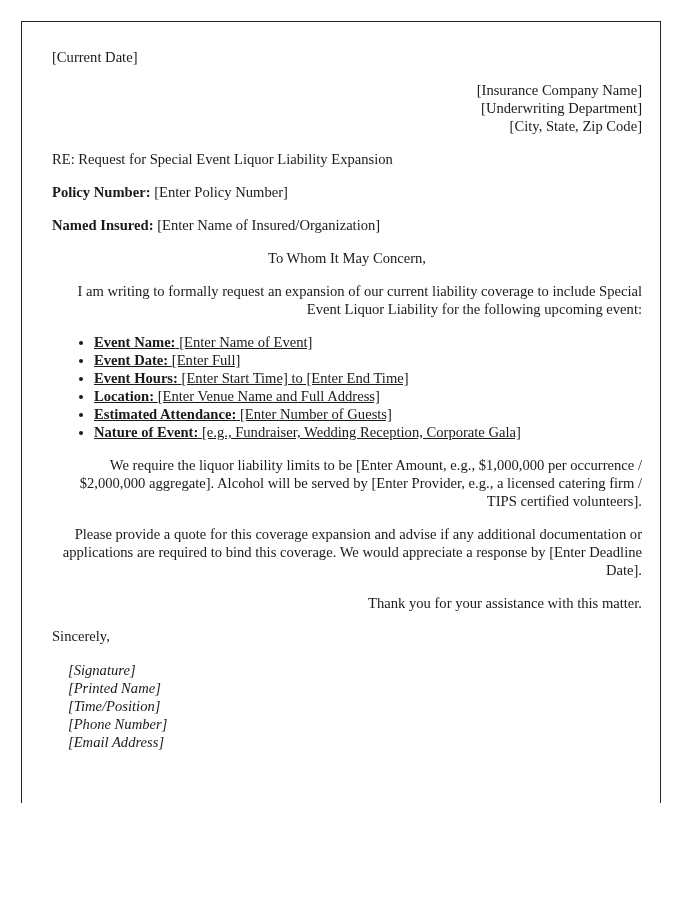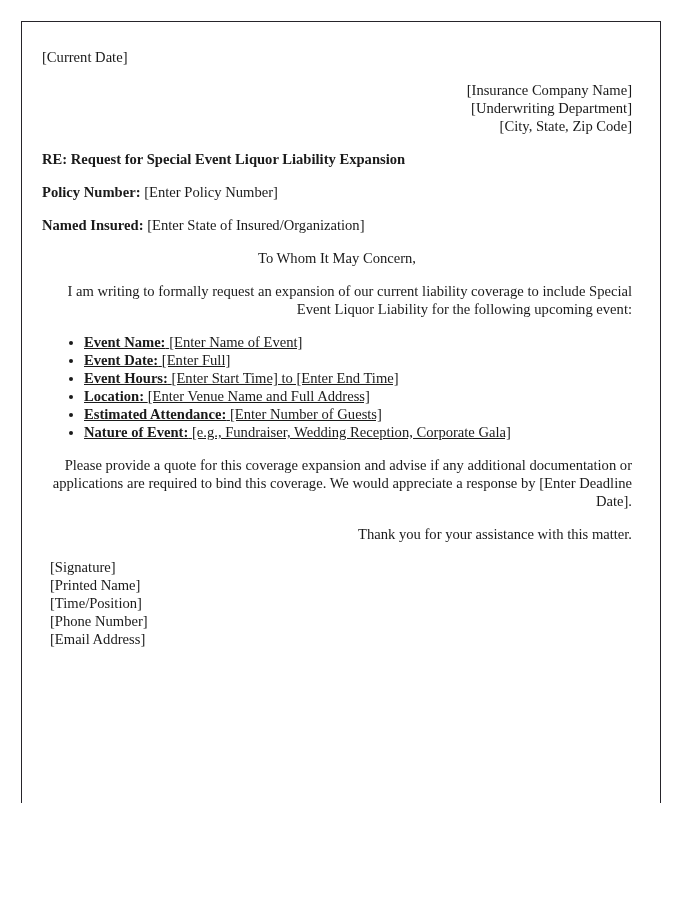--- a/index.html
+++ b/index.html
@@ -26,33 +26,33 @@
     border-left: 1.4px solid #26242a;
     border-top: 1.4px solid #26242a;
     border-right: 1.4px solid #26242a;
     border-bottom: none;
     box-sizing: border-box;
     background: #ffffff;
   }
 
   .letter-body {
     position: absolute;
-    left: 20px;
+    left: 30px;
     top: 26px;
     width: 590px;
     font-size: 14.6px;
     line-height: 18px;
   }
 
   .block { margin: 0 0 15px 0; }
 
   .addr-line { display: block; text-align: right; }
 
   .subject-line {
-    font-weight: bold;
+    font-weight: normal;
     margin: 0 0 15px 0;
   }
 
   .field-line { margin: 0 0 15px 0; font-family: Liberation Serif, serif; }
   .field-label { font-weight: bold; }
 
   .salutation { margin: 0 0 15px 0; text-align: center; }
 
   .para {
     margin: 0 0 15px 0;
@@ -67,21 +67,21 @@
   ul.event-list li {
     margin: 0;
     padding: 0;
     line-height: 18px;
     text-decoration: underline;
   }
   ul.event-list li .item-label { font-weight: bold; }
 
   .closing { margin: 0 0 15px 0; }
 
-  .signature-block { margin: 8px; }
+  .signature-block { margin: 16px; font-style: italic; }
   .signature-block .sig-line { display: block; }
 </style>
 </head>
 <body>
 
 <div class="page-frame">
   <div class="letter-body">
 
     <p class="block">[Current Date]</p>
 
@@ -93,21 +93,21 @@
 
     <p class="subject-line">RE: Request for Special Event Liquor Liability Expansion</p>
 
     <p class="field-line">
       <span class="field-label">Policy Number:</span>
       <span>[Enter Policy Number]</span>
     </p>
 
     <p class="field-line">
       <span class="field-label">Named Insured:</span>
-      <span>[Enter State of Insured/Organization]</span>
+      <span>[Enter Name of Insured/Organization]</span>
     </p>
 
     <p class="salutation">To Whom It May Concern,</p>
 
     <p class="para">I am writing to formally request an expansion of our current liability coverage to include Special Event Liquor Liability for the following upcoming event:</p>
 
     <ul class="event-list">
       <li>
         <span class="item-label">Event Name:</span>
         <span>[Enter Name of Event]</span>
@@ -127,25 +127,27 @@
       <li>
         <span class="item-label">Estimated Attendance:</span>
         <span>[Enter Number of Guests]</span>
       </li>
       <li>
         <span class="item-label">Nature of Event:</span>
         <span>[e.g., Fundraiser, Wedding Reception, Corporate Gala]</span>
       </li>
     </ul>
 
+    <p class="para">We require the liquor liability limits to be [Enter Amount, e.g., $1,000,000 per occurrence / $2,000,000 aggregate]. Alcohol will be served by [Enter Provider, e.g., a licensed catering firm / TIPS certified volunteers].</p>
 
     <p class="para">Please provide a quote for this coverage expansion and advise if any additional documentation or applications are required to bind this coverage. We would appreciate a response by [Enter Deadline Date].</p>
 
     <p class="para">Thank you for your assistance with this matter.</p>
 
+    <p class="closing">Sincerely,</p>
 
     <p class="signature-block">
       <span class="sig-line">[Signature]</span>
       <span class="sig-line">[Printed Name]</span>
       <span class="sig-line">[Time/Position]</span>
       <span class="sig-line">[Phone Number]</span>
       <span class="sig-line">[Email Address]</span>
     </p>
 
   </div>

